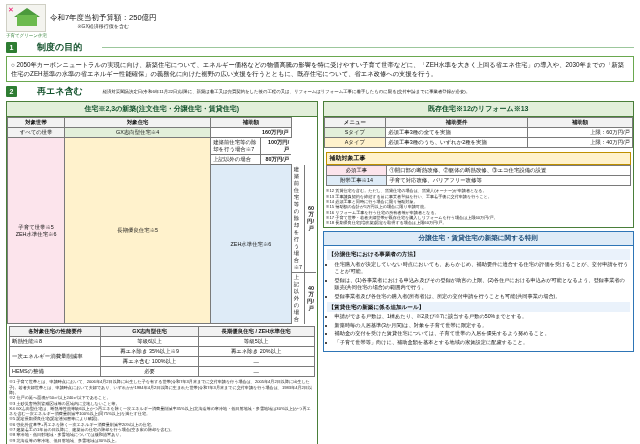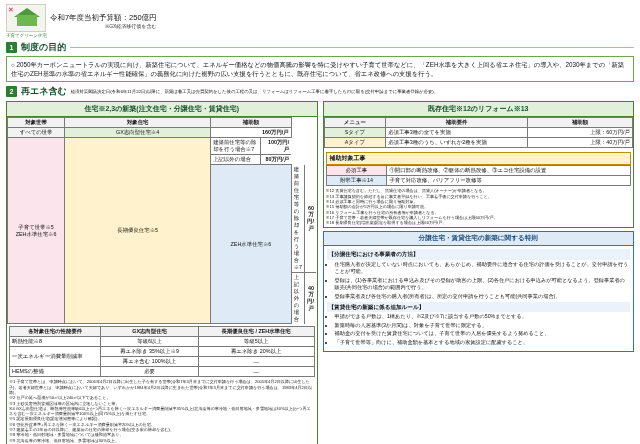--- a/index.html
+++ b/index.html
@@ -25,25 +25,25 @@
     width:40px; height:28px; background:#f4f4ef; border:1px solid #cfcfc4;
     position:relative; display:flex; align-items:center; justify-content:center;
   }
   .logo-roof {
     width:0;height:0;border-left:13px solid transparent;border-right:13px solid transparent;
     border-bottom:9px solid #4b9a3c; position:absolute; top:3px; left:7px;
   }
   .logo-body { position:absolute; bottom:5px; left:10px; width:20px;height:11px;background:#6cba4e; }
   .logo-x { position:absolute; top:1px; left:1px; font-size:7px; color:#e06; }
   .logo-caption { font-size:4.5px; color:#2f7d32; text-align:center; margin-top:1px;}
-  .budget { font-size:7.5px; line-height:1.35; text-align:right; }
+  .budget { font-size:7.5px; line-height:1.35; text-align:center; }
   .budget .note { font-size:5px; color:#333; }
 
   
-  .sec-head { display:flex; align-items:center; gap:4px; margin-top:3px; }
+  .sec-head { display:flex; align-items:center; gap:20px; margin-top:3px; }
   .sec-num {
     background:#2e7d32; color:#fff; font-size:7px; font-weight:bold;
     width:11px; height:11px; display:flex;align-items:center;justify-content:center;
     border-radius:1px;
   }
   .sec-title { font-size:9px; font-weight:bold; color:#14532d; }
   .sec-rule { flex:1; height:1px; background:#9cc79c; }
 
   .purpose-box {
     border:1px solid #6aa84f; background:#fff; margin-top:2px; padding:3px 4px;

